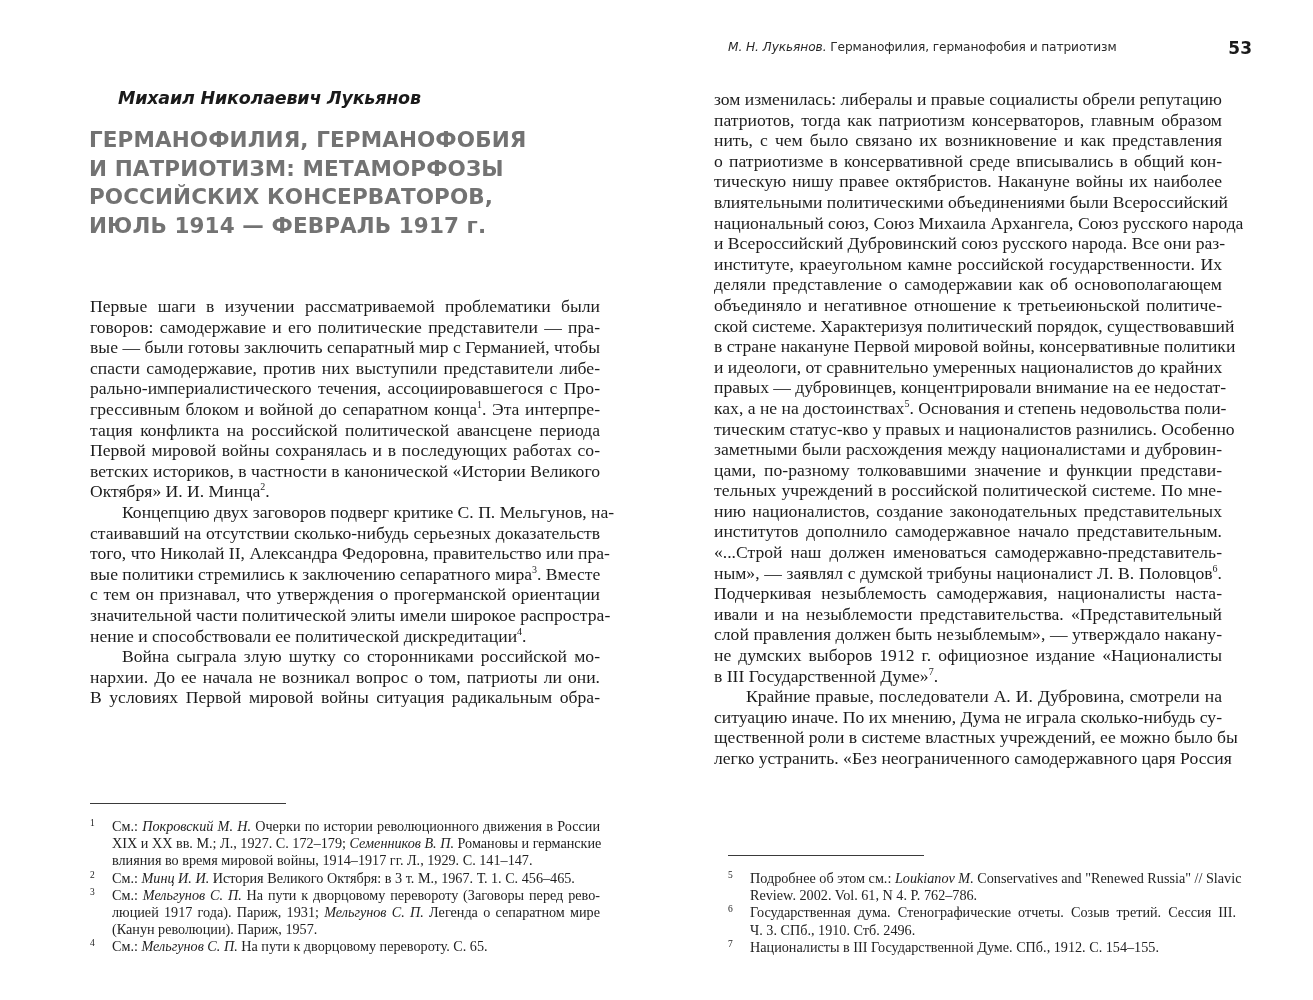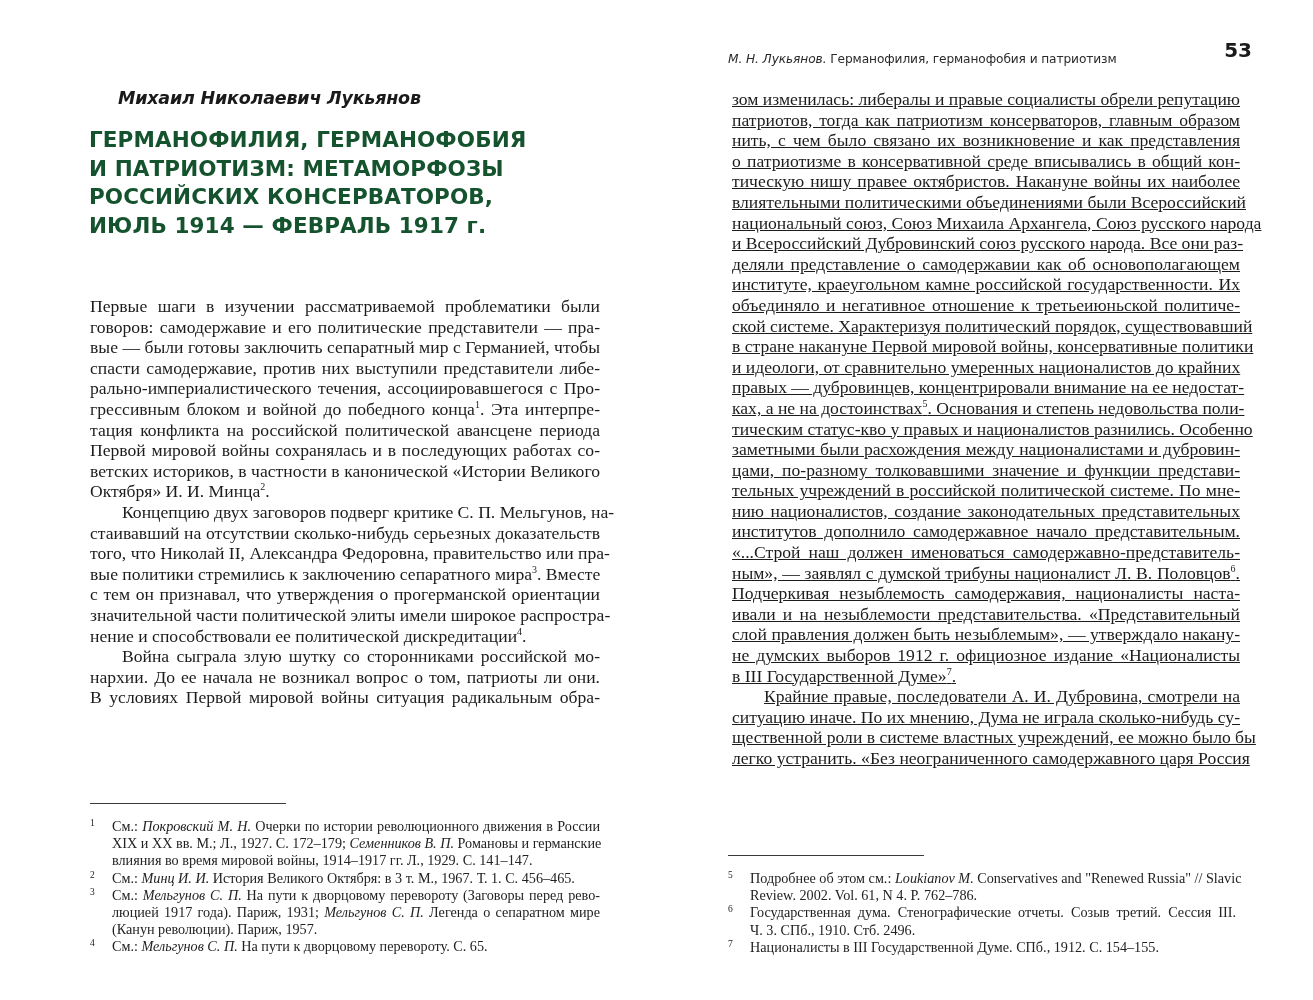--- a/index.html
+++ b/index.html
@@ -13,31 +13,31 @@
 
   
   .author {
     position: absolute; left: 90px; top: 88px;
     font-family: "DejaVu Sans", sans-serif; font-style: italic; font-weight: bold;
     font-size: 17.5px; letter-spacing: -0.2px; color: #1a1a1a; margin-left: 28px;
   }
   .title {
     position: absolute; left: 89px; top: 126px; width: 470px;
     font-family: "DejaVu Sans", sans-serif; font-weight: bold;
-    font-size: 21.5px; line-height: 28.5px; letter-spacing: 0.1px; color: #14532d;
+    font-size: 21.5px; line-height: 28.5px; letter-spacing: 0.1px; color: #737373;
   }
   .title div { white-space: nowrap; }
 
   .body-col {
     position: absolute;
     font-family: "Liberation Serif", serif; font-size: 17.6px; line-height: 20.6px;
     color: #1c1c1c;
   }
   .left-body { left: 90px; top: 296px; width: 510px; }
-  .right-body { left: 76px; top: 89px; width: 508px; text-decoration: underline; }
+  .right-body { left: 58px; top: 89px; width: 508px; }
   .line { display: block; white-space: nowrap; text-align: justify; text-align-last: justify; height: 20.6px; }
   .line.last { text-align-last: left; }
   .line.indent { padding-left: 32px; }
   sup { font-size: 10px; line-height: 0; vertical-align: 7px; }
 
   .fn-rule {
     position: absolute; height: 0; border-top: 1.2px solid #3a3a3a; width: 196px;
   }
   .left-rule { left: 90px; top: 803px; }
   .right-rule { left: 72px; top: 855px; }
@@ -50,25 +50,25 @@
   .right-fn { left: 72px; top: 870px; width: 508px; }
   .fn { position: relative; padding-left: 22px; }
   .fn .num { position: absolute; left: 0; top: -3px; font-size: 9.5px; }
   .fn .fl { display: block; white-space: nowrap; text-align: justify; text-align-last: justify; }
   .fn .fl.last { text-align-last: left; }
   em { font-style: italic; }
 
   
   .running-head {
     position: absolute; left: 72px; top: 40px;
-    font-family: "DejaVu Sans", sans-serif; font-size: 12.2px; color: #2a2a2a; letter-spacing: -0.1px; margin-top: 12px;
+    font-family: "DejaVu Sans", sans-serif; font-size: 12.2px; color: #2a2a2a; letter-spacing: -0.1px;
   }
   .page-number {
     position: absolute; right: 61px; top: 38px;
-    font-family: "DejaVu Sans", sans-serif; font-weight: bold; font-size: 20px; color: #1a1a1a;
+    font-family: "DejaVu Sans", sans-serif; font-weight: bold; font-size: 17px; color: #1a1a1a;
   }
 </style>
 </head>
 <body>
 
 <div class="page page-left">
   <div class="author">Михаил Николаевич Лукьянов</div>
 
   <div class="title">
     <div>ГЕРМАНОФИЛИЯ, ГЕРМАНОФОБИЯ</div>
@@ -76,21 +76,21 @@
     <div>РОССИЙСКИХ КОНСЕРВАТОРОВ,</div>
     <div>ИЮЛЬ 1914 — ФЕВРАЛЬ 1917 г.</div>
   </div>
 
   <div class="body-col left-body">
     <span class="line">Первые шаги в изучении рассматриваемой проблематики были</span>
     <span class="line">говоров: самодержавие и его политические представители — пра-</span>
     <span class="line">вые — были готовы заключить сепаратный мир с Германией, чтобы</span>
     <span class="line">спасти самодержавие, против них выступили представители либе-</span>
     <span class="line">рально-империалистического течения, ассоциировавшегося с Про-</span>
-    <span class="line"><span>грессивным блоком и войной до победного конца</span><sup>1</sup><span>. Эта интерпре-</span></span>
+    <span class="line"><span>грессивным блоком и войной до сепаратном конца</span><sup>1</sup><span>. Эта интерпре-</span></span>
     <span class="line">тация конфликта на российской политической авансцене периода</span>
     <span class="line">Первой мировой войны сохранялась и в последующих работах со-</span>
     <span class="line">ветских историков, в частности в канонической «Истории Великого</span>
     <span class="line last"><span>Октября» И. И. Минца</span><sup>2</sup><span>.</span></span>
     <span class="line indent">Концепцию двух заговоров подверг критике С. П. Мельгунов, на-</span>
     <span class="line">стаивавший на отсутствии сколько-нибудь серьезных доказательств</span>
     <span class="line">того, что Николай II, Александра Федоровна, правительство или пра-</span>
     <span class="line"><span>вые политики стремились к заключению сепаратного мира</span><sup>3</sup><span>. Вместе</span></span>
     <span class="line">с тем он признавал, что утверждения о прогерманской ориентации</span>
     <span class="line">значительной части политической элиты имели широкое распростра-</span>
@@ -132,22 +132,22 @@
 
   <div class="body-col right-body">
     <span class="line">зом изменилась: либералы и правые социалисты обрели репутацию</span>
     <span class="line">патриотов, тогда как патриотизм консерваторов, главным образом</span>
     <span class="line">нить, с чем было связано их возникновение и как представления</span>
     <span class="line">о патриотизме в консервативной среде вписывались в общий кон-</span>
     <span class="line">тическую нишу правее октябристов. Накануне войны их наиболее</span>
     <span class="line">влиятельными политическими объединениями были Всероссийский</span>
     <span class="line">национальный союз, Союз Михаила Архангела, Союз русского народа</span>
     <span class="line">и Всероссийский Дубровинский союз русского народа. Все они раз-</span>
+    <span class="line">институте, краеугольном камне российской государственности. Их</span>
     <span class="line">деляли представление о самодержавии как об основополагающем</span>
-    <span class="line">институте, краеугольном камне российской государственности. Их</span>
     <span class="line">объединяло и негативное отношение к третьеиюньской политиче-</span>
     <span class="line">ской системе. Характеризуя политический порядок, существовавший</span>
     <span class="line">в стране накануне Первой мировой войны, консервативные политики</span>
     <span class="line">и идеологи, от сравнительно умеренных националистов до крайних</span>
     <span class="line">правых — дубровинцев, концентрировали внимание на ее недостат-</span>
     <span class="line"><span>ках, а не на достоинствах</span><sup>5</sup><span>. Основания и степень недовольства поли-</span></span>
     <span class="line">тическим статус-кво у правых и националистов разнились. Особенно</span>
     <span class="line">заметными были расхождения между националистами и дубровин-</span>
     <span class="line">цами, по-разному толковавшими значение и функции представи-</span>
     <span class="line">тельных учреждений в российской политической системе. По мне-</span>

